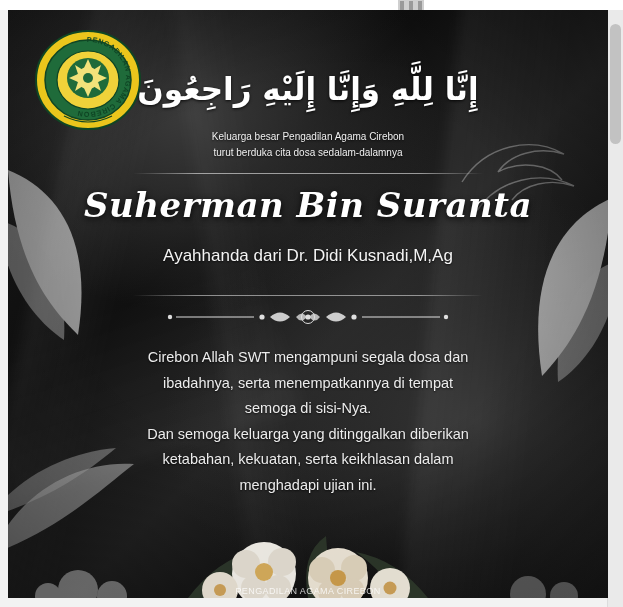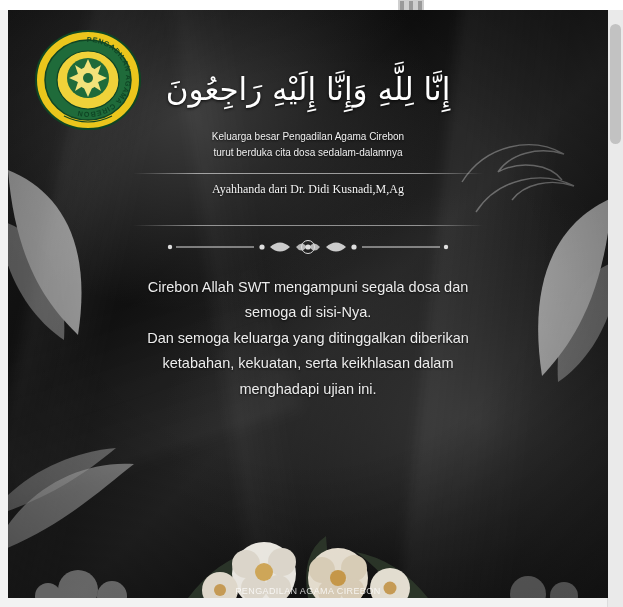--- a/index.html
+++ b/index.html
@@ -121,20 +121,21 @@
   }
   .arabic {
     font-family: "DejaVu Sans", sans-serif;
     direction: rtl;
     font-size: 31px;
     line-height: 1.5;
     letter-spacing: 0px;
     margin-bottom: 16px;
     text-shadow: 0 1px 3px rgba(0,0,0,.8);
     white-space: nowrap;
+    font-weight: bold;
   }
   .intro {
     font-size: 10px;
     line-height: 1.6;
     color: #f0f0f0;
     margin: 0 auto 12px;
     max-width: 380px;
     text-shadow: 0 1px 2px rgba(0,0,0,.7);
   }
   .rule {
@@ -147,25 +148,24 @@
     font-family: "DejaVu Serif", serif;
     font-style: italic;
     font-weight: 700;
     font-size: 34px;
     line-height: 1.25;
     letter-spacing: .5px;
     margin: 10px 0 16px;
     text-shadow: 0 2px 6px rgba(0,0,0,.85);
   }
   .relation {
-    font-size: 12px;
+    font-size: 17px;
     line-height: 1.6;
     color: #f4f4f4;
     text-shadow: 0 1px 2px rgba(0,0,0,.7);
-    font-family: Liberation Serif, serif;
   }
   .rule2 {
     width: 350px;
     height: 1px;
     margin: 26px auto 0;
     background: linear-gradient(90deg, rgba(255,255,255,0), rgba(255,255,255,.5) 18%, rgba(255,255,255,.5) 82%, rgba(255,255,255,0));
   }
   .ornament {
     margin: 10px auto 14px;
     width: 300px;
@@ -280,20 +280,21 @@
 
       <div class="arabic">إِنَّا لِلَّهِ وَإِنَّا إِلَيْهِ رَاجِعُونَ</div>
 
       <div class="intro">
         <div>Keluarga besar Pengadilan Agama Cirebon</div>
         <div>turut berduka cita dosa sedalam-dalamnya</div>
       </div>
 
       <div class="rule"></div>
 
+      <div class="name">Suherman Bin Suranta</div>
 
       <div class="relation">
         <div>Ayahhanda dari Dr. Didi Kusnadi,M,Ag</div>
       </div>
 
       <div class="rule2"></div>
 
       <svg class="ornament" viewBox="0 0 300 22">
         <g stroke="#ffffff" stroke-width="1" fill="none" opacity="0.85">
           <line x1="18" y1="11" x2="96" y2="11"></line>
@@ -306,20 +307,21 @@
           <path d="M188 11 q-10 -9 -20 0 q10 9 20 0 z" fill="#ffffff" opacity="0.9" stroke="none"></path>
           <circle cx="150" cy="11" r="6.5"></circle>
           <circle cx="150" cy="11" r="2.6" fill="#fff" stroke="none"></circle>
           <path d="M138 11 q6 -7 11 0 q-6 7 -11 0 z" fill="#ffffff" opacity="0.8" stroke="none"></path>
           <path d="M162 11 q-6 -7 -11 0 q6 7 11 0 z" fill="#ffffff" opacity="0.8" stroke="none"></path>
         </g>
       </svg>
 
       <div class="prayer">
         <p>Cirebon Allah SWT mengampuni segala dosa dan</p>
+        <p>ibadahnya, serta menempatkannya di tempat</p>
         <p>semoga di sisi-Nya.</p>
         <p class="gap">Dan semoga keluarga yang ditinggalkan diberikan</p>
         <p>ketabahan, kekuatan, serta keikhlasan dalam</p>
         <p>menghadapi ujian ini.</p>
 
       </div>
     </div>
 
     <svg class="flowers" viewBox="0 0 600 120">
       <g opacity="0.95">

